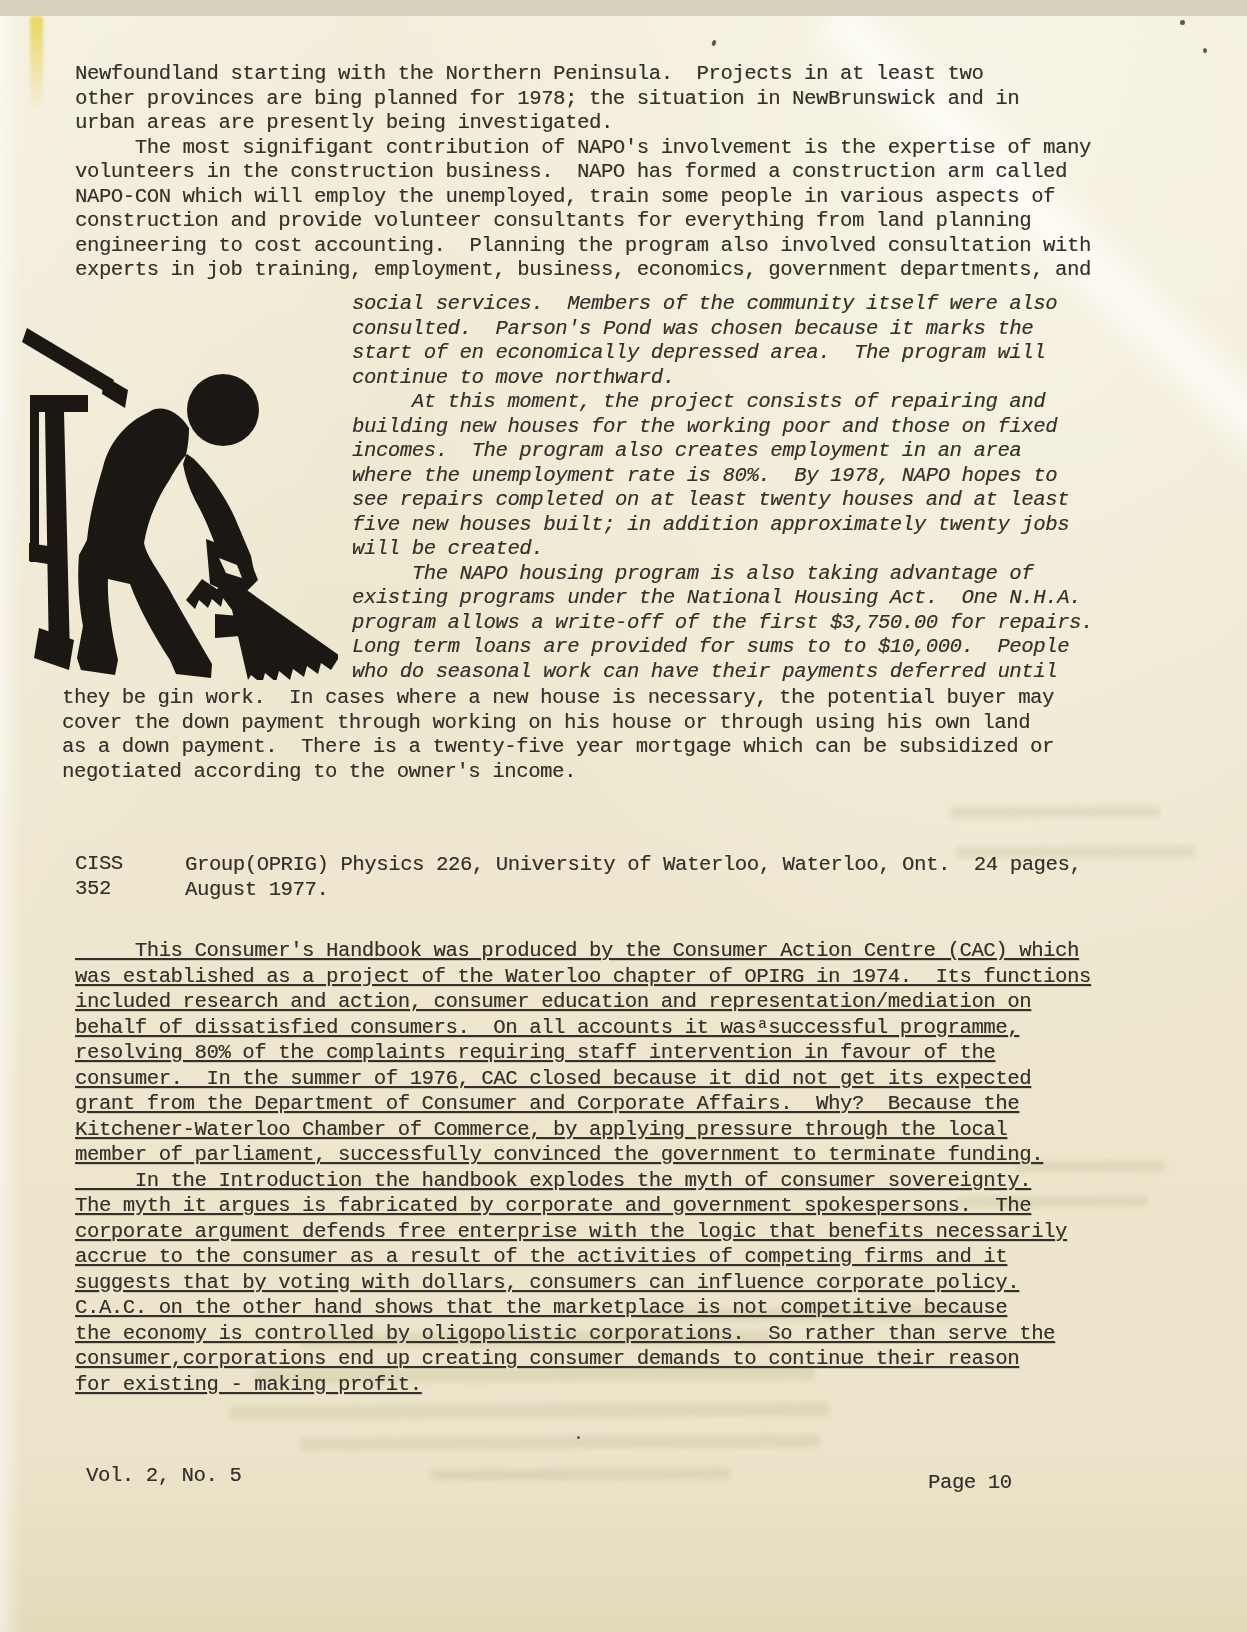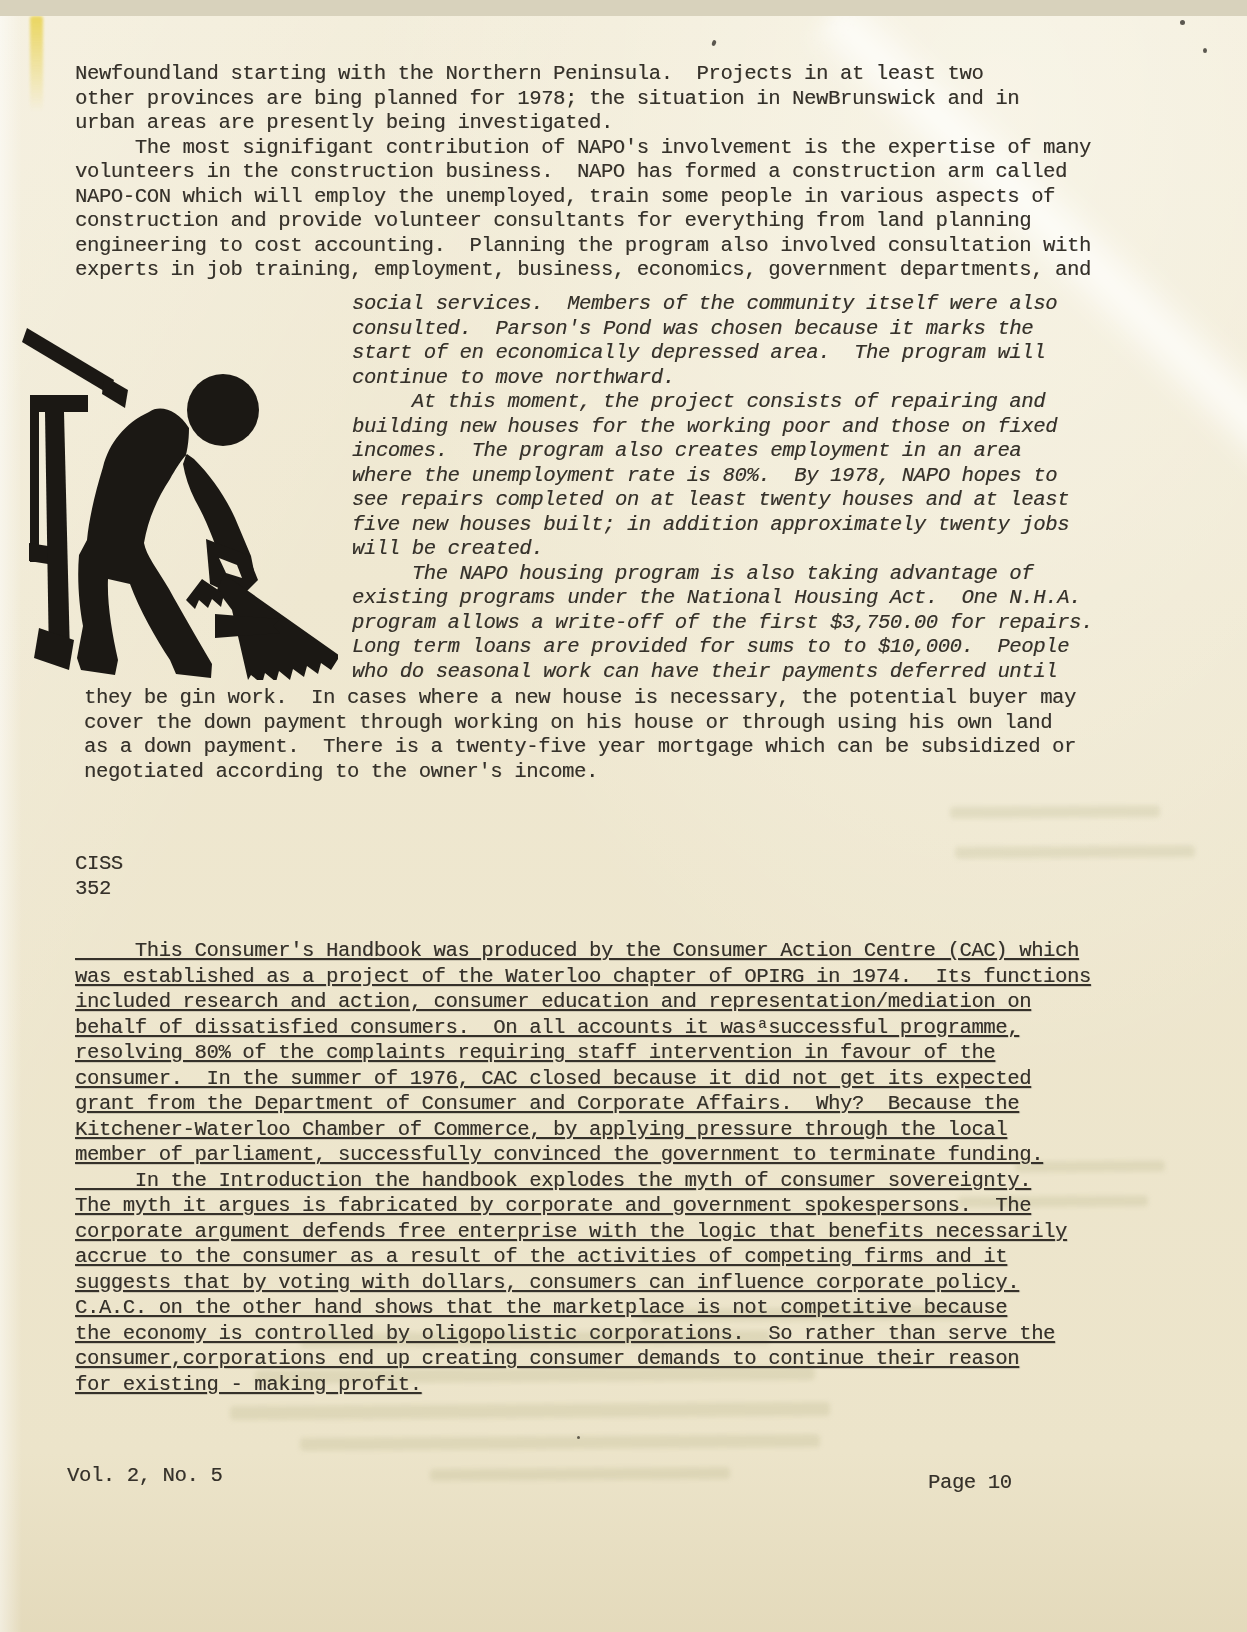--- a/index.html
+++ b/index.html
@@ -46,32 +46,32 @@
   .tblock{position:absolute;white-space:pre;}
   .tline{
     white-space:pre;
     font-size:20.5px;
     letter-spacing:-0.35px;
     line-height:24.5px;
     text-shadow:0.4px 0.4px 0.6px rgba(53,49,42,0.45);
   }
   #blockA{left:75px;top:46px;}
   #blockB{left:352px;top:276px;font-style:italic;}
-  #blockC{left:84px;top:670px;}
+  #blockC{left:62px;top:670px;}
   .citation{position:absolute;left:0;top:836px;}
   #citId{left:75px;top:0;position:absolute;}
   .citation-text{position:absolute;left:185px;top:0;}
   .citation-text .tline{line-height:25px;}
   .underline{
     border-bottom:2.5px solid var(--ink);
     padding-bottom:1px;
   }
   #review{left:75px;top:922px;text-decoration:underline;}
   #review .tline{line-height:25.5px;}
-  .footer-vol{position:absolute;left:67px;top:1448px;}
+  .footer-vol{position:absolute;left:86px;top:1448px;}
   .footer-page{position:absolute;left:928px;top:1455px;text-align:right;}
   .illus{position:absolute;left:18px;top:292px;width:320px;height:372px;}
   .ghost{
     position:absolute;
     background:rgba(139,142,82,0.15);
     filter:blur(2.5px);
     border-radius:4px;
     transform:rotate(-0.4deg);
   }
   .g1{left:640px;top:1292px;width:330px;height:13px;}
@@ -181,20 +181,22 @@
     <path fill="var(--paper)" d="M201,250 L219,257 L224,270 L208,265 Z"></path>
   </svg>
 
   <div class="tblock" id="blockB"><div class="tline">social services.  Members of the community itself were also</div><div class="tline">consulted.  Parson's Pond was chosen because it marks the</div><div class="tline">start of en economically depressed area.  The program will</div><div class="tline">continue to move northward.</div><div class="tline">     At this moment, the project consists of repairing and</div><div class="tline">building new houses for the working poor and those on fixed</div><div class="tline">incomes.  The program also creates employment in an area</div><div class="tline">where the unemployment rate is 80%.  By 1978, NAPO hopes to</div><div class="tline">see repairs completed on at least twenty houses and at least</div><div class="tline">five new houses built; in addition approximately twenty jobs</div><div class="tline">will be created.</div><div class="tline">     The NAPO housing program is also taking advantage of</div><div class="tline">existing programs under the National Housing Act.  One N.H.A.</div><div class="tline">program allows a write-off of the first $3,750.00 for repairs.</div><div class="tline">Long term loans are provided for sums to to $10,000.  People</div><div class="tline">who do seasonal work can have their payments deferred until</div></div>
 
   <div class="tblock" id="blockC"><div class="tline">they be gin work.  In cases where a new house is necessary, the potential buyer may</div><div class="tline">cover the down payment through working on his house or through using his own land</div><div class="tline">as a down payment.  There is a twenty-five year mortgage which can be subsidized or</div><div class="tline">negotiated according to the owner's income.</div></div>
 
   <div class="citation">
     <div class="tblock" id="citId"><div class="tline">CISS</div><div class="tline">352</div></div>
     <div class="citation-text">
+      <div class="tline">Group(OPRIG) Physics 226, University of Waterloo, Waterloo, Ont.  24 pages,</div>
+      <div class="tline">August 1977.</div>
     </div>
   </div>
 
   <div class="tblock" id="review"><div class="tline">     This Consumer's Handbook was produced by the Consumer Action Centre (CAC) which</div><div class="tline">was established as a project of the Waterloo chapter of OPIRG in 1974.  Its functions</div><div class="tline">included research and action, consumer education and representation/mediation on</div><div class="tline">behalf of dissatisfied consumers.  On all accounts it wasᵃsuccessful programme,</div><div class="tline">resolving 80% of the complaints requiring staff intervention in favour of the</div><div class="tline">consumer.  In the summer of 1976, CAC closed because it did not get its expected</div><div class="tline">grant from the Department of Consumer and Corporate Affairs.  Why?  Because the</div><div class="tline">Kitchener-Waterloo Chamber of Commerce, by applying pressure through the local</div><div class="tline">member of parliament, successfully convinced the government to terminate funding.</div><div class="tline">     In the Introduction the handbook explodes the myth of consumer sovereignty.</div><div class="tline">The myth it argues is fabricated by corporate and government spokespersons.  The</div><div class="tline">corporate argument defends free enterprise with the logic that benefits necessarily</div><div class="tline">accrue to the consumer as a result of the activities of competing firms and it</div><div class="tline">suggests that by voting with dollars, consumers can influence corporate policy.</div><div class="tline">C.A.C. on the other hand shows that the marketplace is not competitive because</div><div class="tline">the economy is controlled by oligopolistic corporations.  So rather than serve the</div><div class="tline">consumer,corporations end up creating consumer demands to continue their reason</div><div class="tline">for existing - making profit.</div></div>
 
   <div class="footer-vol tline">Vol. 2, No. 5</div>
   <div class="footer-page tline">Page 10</div>
 
 </div>
 

